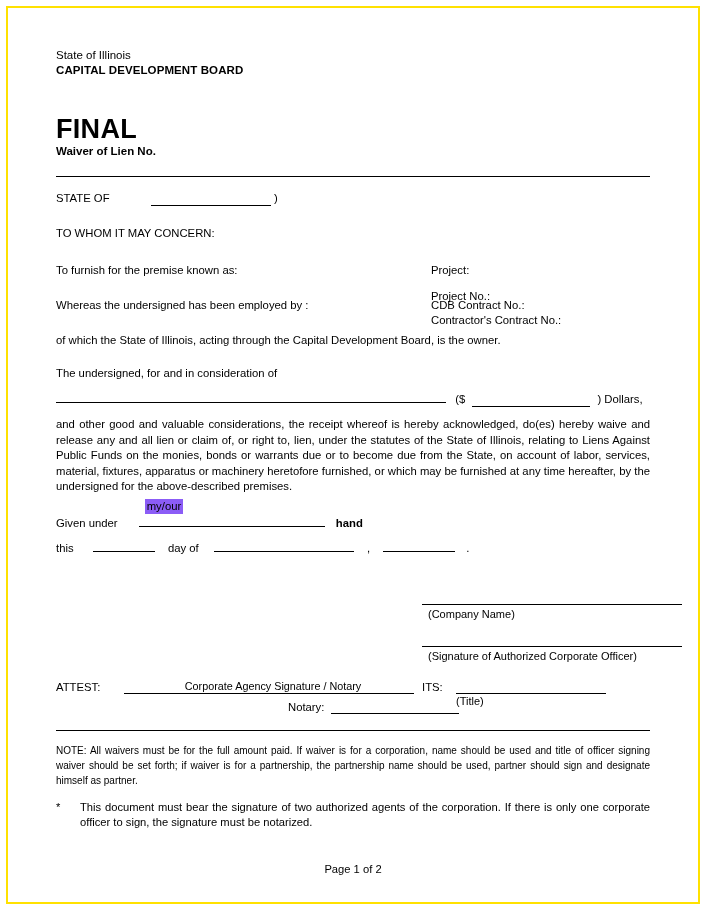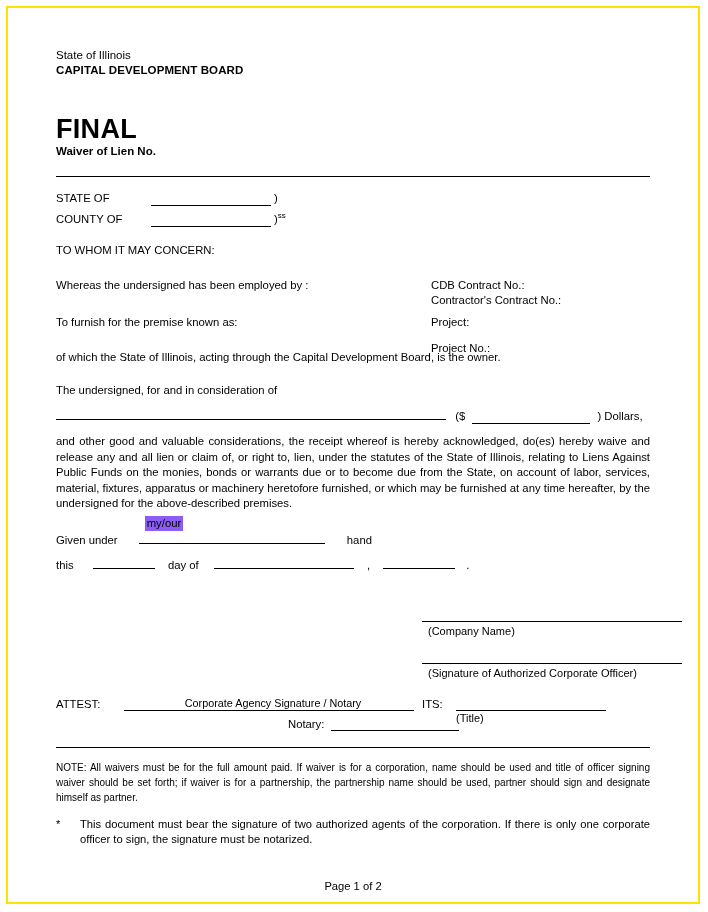--- a/index.html
+++ b/index.html
@@ -276,59 +276,56 @@
 
     <div class="rule"></div>
 
     <div class="body">
 
       <div class="mt14"></div>
 
       <div class="state-row">
         <span class="lbl">STATE OF</span><span class="fill-line" style="width:120px;"></span><span class="paren">)</span>
       </div>
-      <div class="county-row">
-        <span class="lbl">COUNTY OF</span><span class="fill-line" style="width:120px;"></span><span class="paren">)</span><span class="ss">ss</span>
-      </div>
 
       <div class="mt18">TO WHOM IT MAY CONCERN:</div>
+
+      <div class="two-col" style="margin-top:22px;">
+        <div>To furnish for the premise known as:</div>
+        <div class="right-col">
+          <div>Project:</div>
+          <div style="margin-top:11px;">Project No.:</div>
+        </div>
+      </div>
 
       <div class="two-col mt20">
         <div>Whereas the undersigned has been employed by :</div>
         <div class="right-col">
           <div>CDB Contract No.:</div>
           <div>Contractor's Contract No.:</div>
         </div>
       </div>
 
-      <div class="two-col" style="margin-top:22px;">
-        <div>To furnish for the premise known as:</div>
-        <div class="right-col">
-          <div>Project:</div>
-          <div style="margin-top:11px;">Project No.:</div>
-        </div>
-      </div>
-
       <div style="margin-top:20px;">of which the State of Illinois, acting through the Capital Development Board, is the owner.</div>
 
       <div class="mt18">The undersigned, for and in consideration of</div>
 
       <div class="dollars-row">
         <span class="long-line"></span>
         <span style="margin-left:6px;">($</span>
         <span class="fill-line" style="width:118px;margin-left:4px;"></span>
         <span style="margin-left:4px;">) Dollars,</span>
       </div>
 
       <div class="just">and other good and valuable considerations, the receipt whereof is hereby acknowledged, do(es) hereby waive and release any and all lien or claim of, or right to, lien, under the statutes of the State of Illinois, relating to Liens Against Public Funds on the monies, bonds or warrants due or to become due from the State, on account of labor, services, material, fixtures, apparatus or machinery heretofore furnished, or which may be furnished at any time hereafter, by the undersigned for the above-described premises.</div>
 
       <div class="given-row">
         <span>Given under</span>
         <span class="given-line" style="margin-left:18px;"><span>my/our</span></span>
-        <span style="margin-left:19px;">hand</span>
+        <span style="margin-left:8px;font-weight:bold;">hand</span>
       </div>
 
       <div class="this-row">
         <span>this</span>
         <span class="blank-sm" style="margin-left:16px;"></span>
         <span style="margin-left:10px;">day of</span>
         <span class="blank-md" style="margin-left:12px;"></span>
         <span style="margin-left:10px;">,</span>
         <span class="blank-xs" style="margin-left:10px;"></span>
         <span style="margin-left:8px;">.</span>

